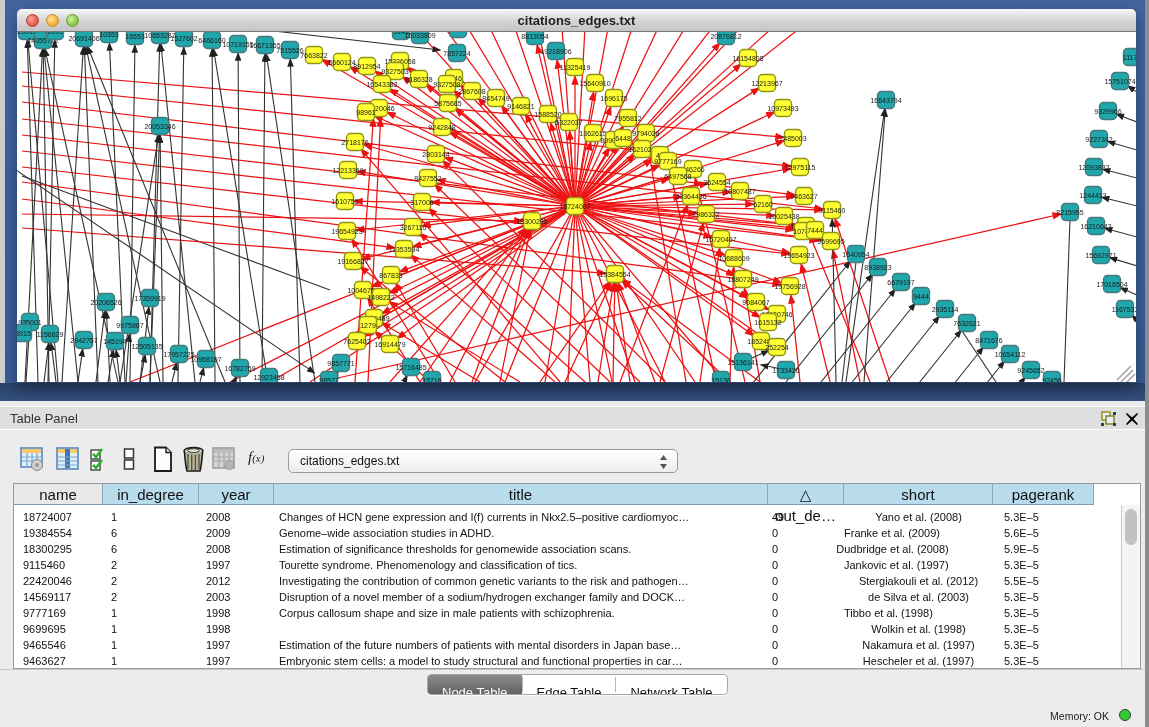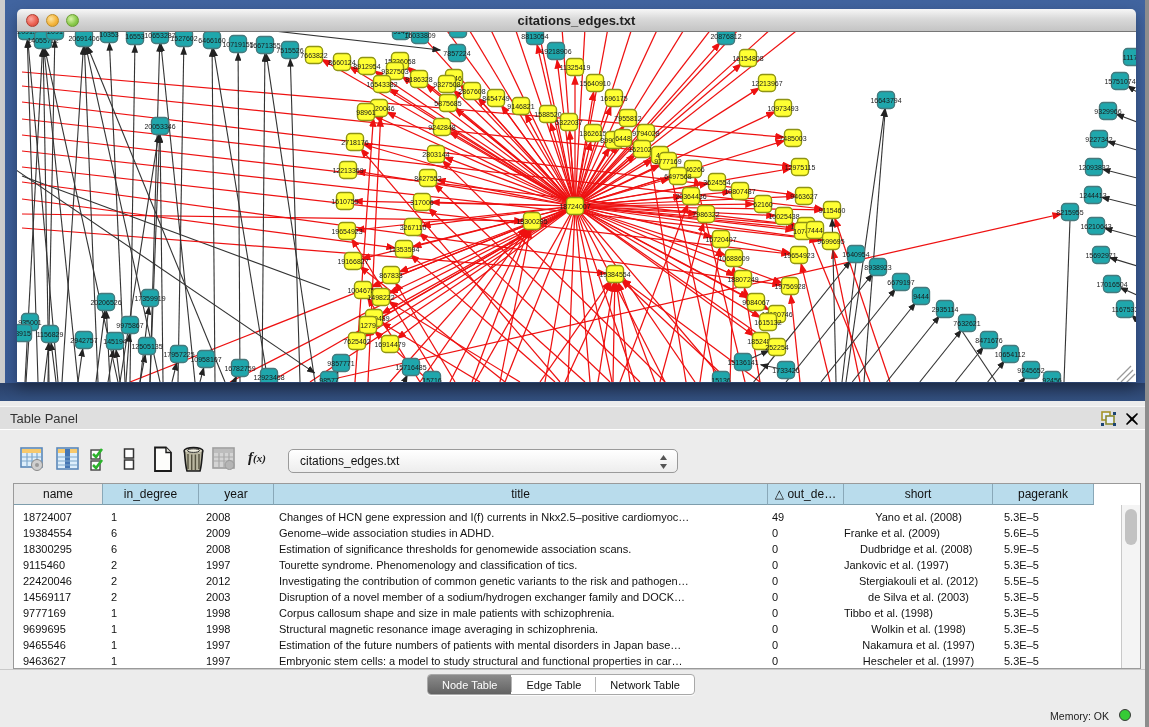--- a/index.html
+++ b/index.html
@@ -6,25 +6,25 @@
 .lstrip{position:absolute;left:0;top:0;width:5px;height:383px;background:#cdcdcd}
 .rstrip{position:absolute;right:0;top:0;width:4px;height:727px;background:#8d8d8d;z-index:50}
 .win{position:absolute;left:17px;top:9px;width:1119px;height:373px;border-radius:5px 5px 0 0;box-shadow:0 6px 14px rgba(0,0,0,.35)}
 .tbar{position:absolute;left:0;top:0;right:0;height:23px;border-radius:5px 5px 0 0;background:linear-gradient(#f7f7f7,#d9d9d9 45%,#c4c4c4);border-bottom:1px solid #777;}
 .tl{position:absolute;top:4.5px;width:13px;height:13px;border-radius:50%}
 .title{position:absolute;top:4px;width:100%;text-align:center;font-size:13px;color:#222;font-weight:bold}
 .panel{position:absolute;left:0;top:401px;width:1149px;height:326px;background:#ececec}
 .phdr{position:absolute;left:0;top:5px;width:1149px;height:24px;background:#dfdfdf;border-top:1px solid #f7f7f7;border-bottom:1px solid #fff;}
 .phdr span{position:absolute;left:10px;top:4px;font-size:13px;color:#333}
 .tbl{position:absolute;left:13px;top:82px;width:1128px;height:186px;background:#fff;border:1px solid #9a9a9a}
-.th{position:absolute;top:0;height:21px;background:#b9dcec;border-right:1px solid #89a8b8;border-bottom:1px solid #7d9dac;font-size:12px;color:#111;text-align:center;line-height:21px}
+.th{position:absolute;top:0;height:21px;background:#b9dcec;border-right:1px solid #89a8b8;border-bottom:1px solid #7d9dac;font-size:15px;color:#111;text-align:center;line-height:21px}
 .tr{position:absolute;height:16px;font-size:11px;color:#111;white-space:nowrap}
 .td{position:absolute;top:1px}
 .tabs{position:absolute;left:427px;top:273px;height:21px;border:1px solid #a8a8a8;border-radius:4px;background:#fff;display:flex;overflow:hidden;box-shadow:0 1px 0 rgba(255,255,255,.8)}
-.tab{font-size:11px;color:#111;line-height:20px;padding:0 14px}
+.tab{font-size:13px;color:#111;line-height:20px;padding:8px 14px}
 .tabsel{background:linear-gradient(#8b8b8b,#626262);color:#fff}
 .sep{width:1px;background:#b5b5b5;margin:2px 0}
 .drop{position:absolute;left:288px;top:48px;width:390px;height:24px;background:linear-gradient(#fff,#ededed);border:1px solid #9a9a9a;border-radius:5px;font-size:12px;color:#111;line-height:23px;padding-left:11px}
 .ticon{position:absolute;top:45px}
 </style></head><body>
 <div class="desk"></div>
 <div style="position:absolute;left:0;top:383px;width:1149px;height:18px;background:linear-gradient(#2a4068,#33507f)"></div>
 <div class="lstrip"></div>
 <div class="win">
  <div class="tbar">
@@ -603,21 +603,21 @@
 <path d="M3.5 6 C4 13 4.5 20 6 25 H19 C20.5 20 21 13 21.5 6" fill="#b9b6a0" stroke="#1a1a1a" stroke-width="1.6"></path>
 <path d="M7 8 V23 M10.7 8.5 V24 M14.4 8.5 V24 M18 8 V23" stroke="#55523f" stroke-width="1.4"></path>
 <ellipse cx="12.5" cy="4.6" rx="6" ry="1.8" fill="#efeddd" stroke="#333" stroke-width="1"></ellipse>
 </svg>
     <svg class="ticon" width="24" height="26" style="left:212px" viewBox="0 0 24 26">
 <rect x="1" y="2" width="21" height="20" fill="#d4d4d4" stroke="#9d9d9d" stroke-width="1.6"></rect>
 <rect x="2" y="3" width="19" height="4" fill="#bdbdbd"></rect>
 <path d="M2 11 H21 M2 15 H21 M7 7 V21 M12 7 V21 M17 7 V21" stroke="#a9a9a9" stroke-width="1.2" fill="none"></path>
 <circle cx="17.5" cy="19" r="4.5" fill="#b5b5b5" stroke="#9a9a9a"></circle>
 </svg>
-    <div style="position:absolute;left:248px;top:48px;font-size:15px;font-style:italic;font-family:'Liberation Serif',serif;color:#1a1a1a;font-weight:bold">f<span style="font-size:11px">(x)</span></div>
+    <div style="position:absolute;left:248px;top:48px;font-size:15px;font-style:italic;font-family:'Liberation Serif',serif;color:#1a1a1a;font-weight:normal">f<span style="font-size:11px">(x)</span></div>
  <div class="drop">citations_edges.txt
    <svg width="9" height="14" style="position:absolute;right:9px;top:5px" viewBox="0 0 9 14">
      <path d="M4.5 0 L8 5 L1 5 z" fill="#555"></path>
         <path d="M4.5 14 L8 9 L1 9 z" fill="#555"></path>
    </svg>
  </div>
 
  <div class="tbl">
       <div class="th" style="left:0px;width:89px;background:#e8e8e8">name</div>
       <div class="th" style="left:89px;width:96px">in_degree</div>
@@ -643,21 +643,21 @@
         <span class="td" style="left:758px">0</span>
         <span class="td" style="left:830px;width:149px;text-align:left">Franke et al. (2009)</span>
         <span class="td" style="left:990px">5.6E–5</span>
       </div>
       <div class="tr" style="top:58px;left:0;width:1126px">
         <span class="td" style="left:9px">18300295</span>
         <span class="td" style="left:97px">6</span>
         <span class="td" style="left:192px">2008</span>
         <span class="td" style="left:265px">Estimation of significance thresholds for genomewide association scans.</span>
         <span class="td" style="left:758px">0</span>
-        <span class="td" style="left:846px;width:149px;">Dudbridge et al. (2008)</span>
+        <span class="td" style="left:804px;width:149px;text-align:center">Dudbridge et al. (2008)</span>
         <span class="td" style="left:990px">5.9E–5</span>
       </div>
       <div class="tr" style="top:74px;left:0;width:1126px">
         <span class="td" style="left:9px">9115460</span>
         <span class="td" style="left:97px">2</span>
         <span class="td" style="left:192px">1997</span>
         <span class="td" style="left:265px">Tourette syndrome. Phenomenology and classification of tics.</span>
         <span class="td" style="left:758px">0</span>
         <span class="td" style="left:830px;width:149px;text-align:left">Jankovic et al. (1997)</span>
         <span class="td" style="left:990px">5.3E–5</span>
@@ -686,21 +686,20 @@
         <span class="td" style="left:192px">1998</span>
         <span class="td" style="left:265px">Corpus callosum shape and size in male patients with schizophrenia.</span>
         <span class="td" style="left:758px">0</span>
         <span class="td" style="left:830px;width:149px;text-align:left">Tibbo et al. (1998)</span>
         <span class="td" style="left:990px">5.3E–5</span>
       </div>
       <div class="tr" style="top:138px;left:0;width:1126px">
         <span class="td" style="left:9px">9699695</span>
         <span class="td" style="left:97px">1</span>
         <span class="td" style="left:192px">1998</span>
-        <span class="td" style="left:265px">Structural magnetic resonance image averaging in schizophrenia.</span>
         <span class="td" style="left:758px">0</span>
         <span class="td" style="left:830px;width:149px;text-align:center">Wolkin et al. (1998)</span>
         <span class="td" style="left:990px">5.3E–5</span>
       </div>
       <div class="tr" style="top:154px;left:0;width:1126px">
         <span class="td" style="left:9px">9465546</span>
         <span class="td" style="left:97px">1</span>
         <span class="td" style="left:192px">1997</span>
         <span class="td" style="left:265px">Estimation of the future numbers of patients with mental disorders in Japan base…</span>
         <span class="td" style="left:758px">0</span>

